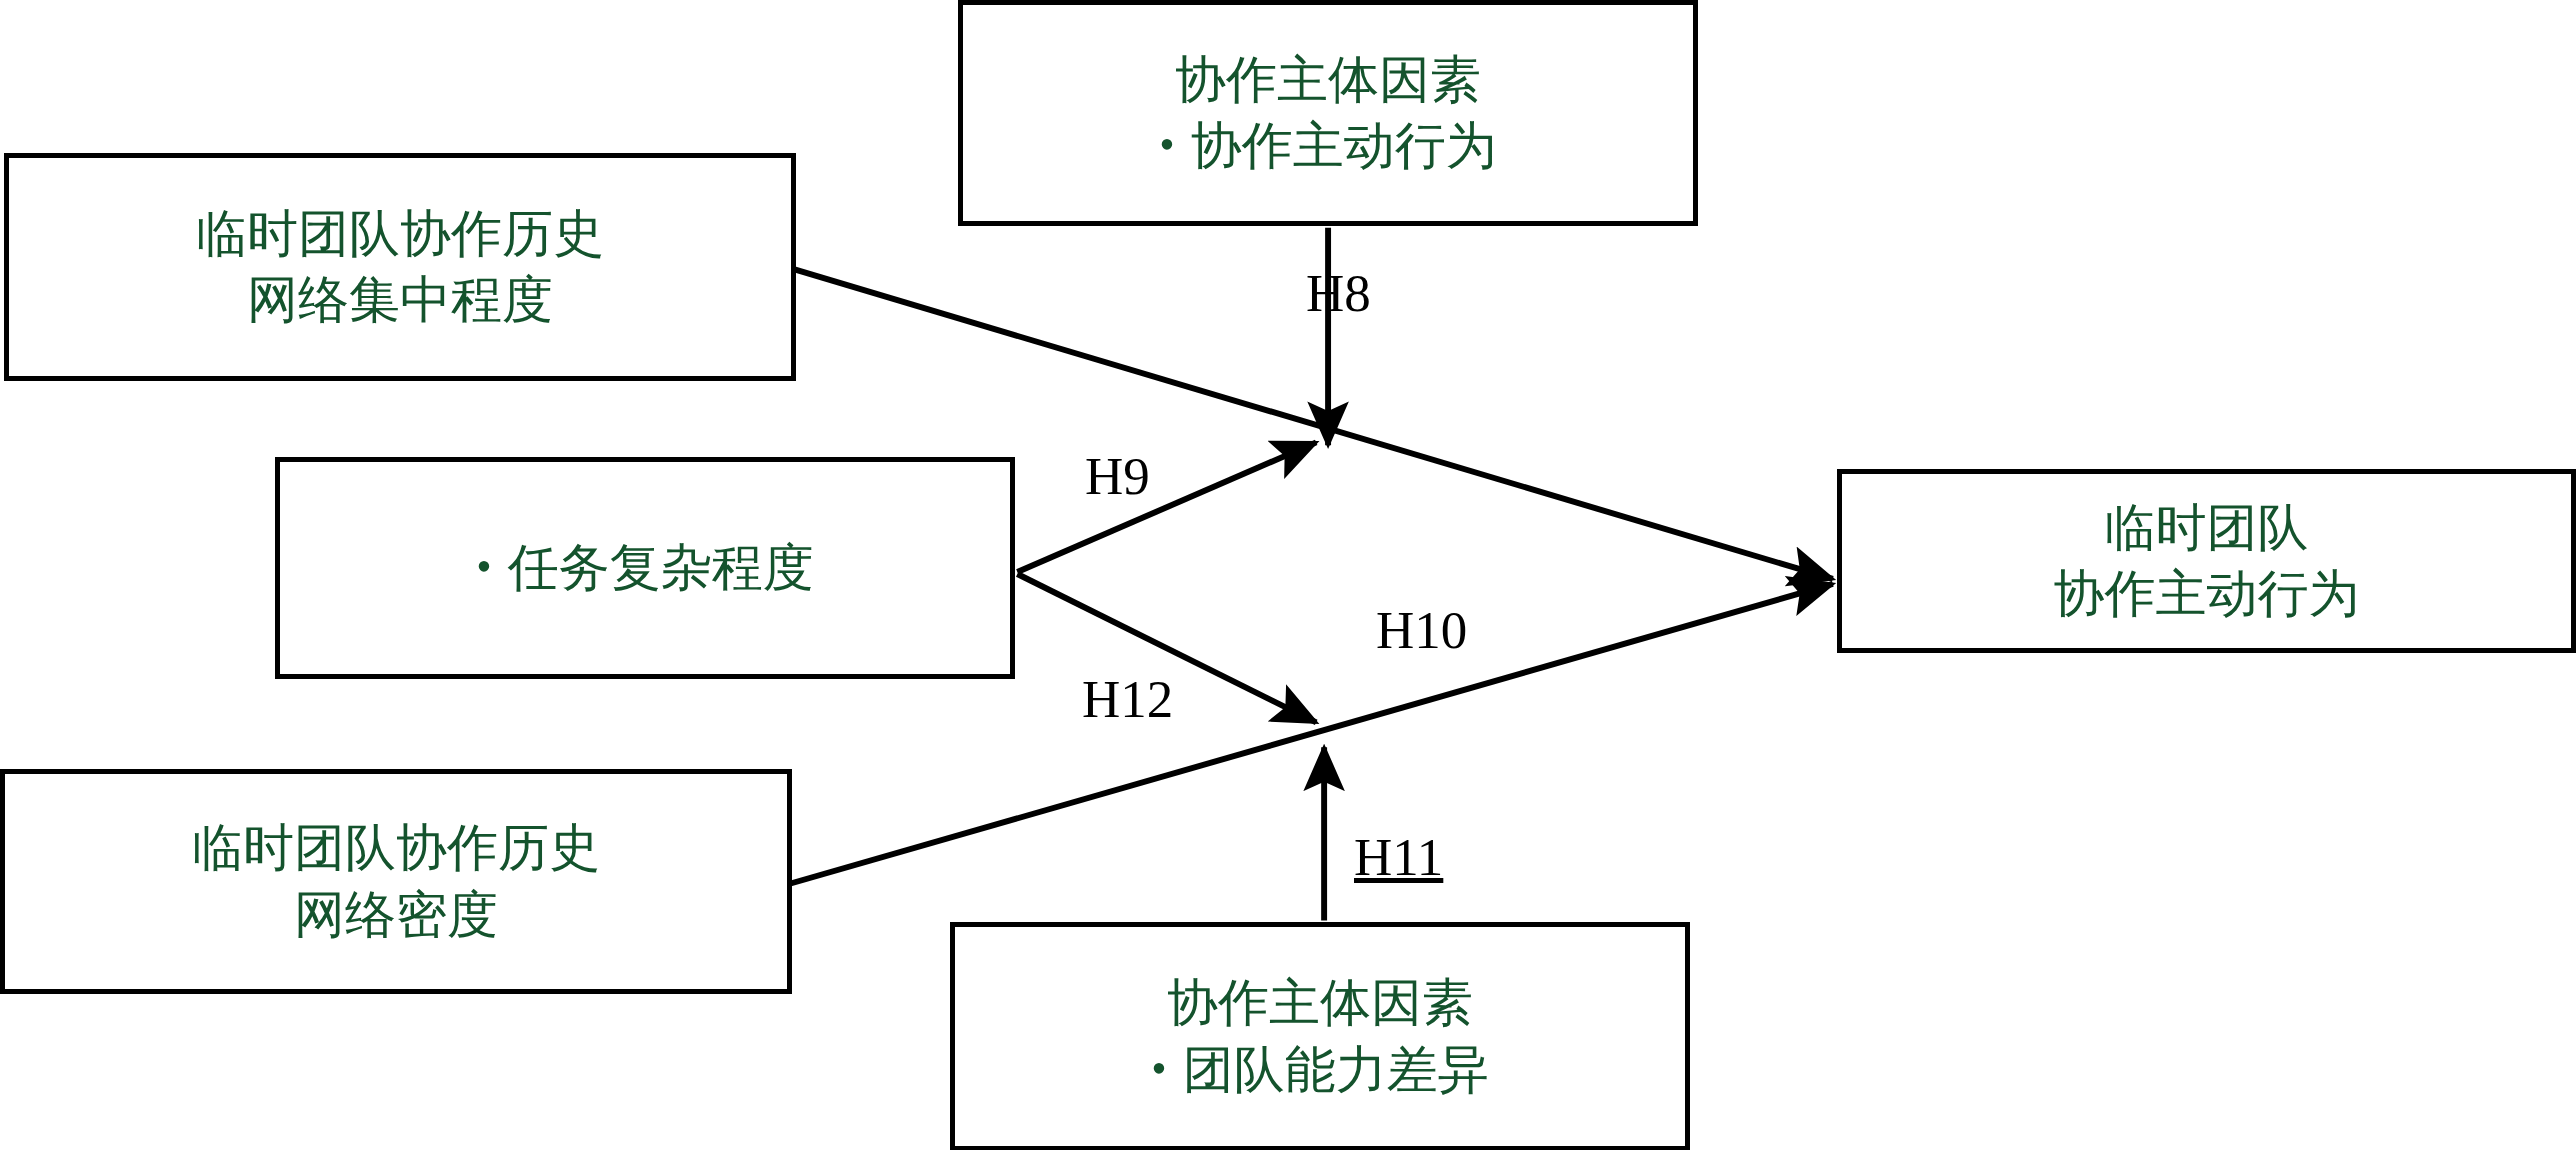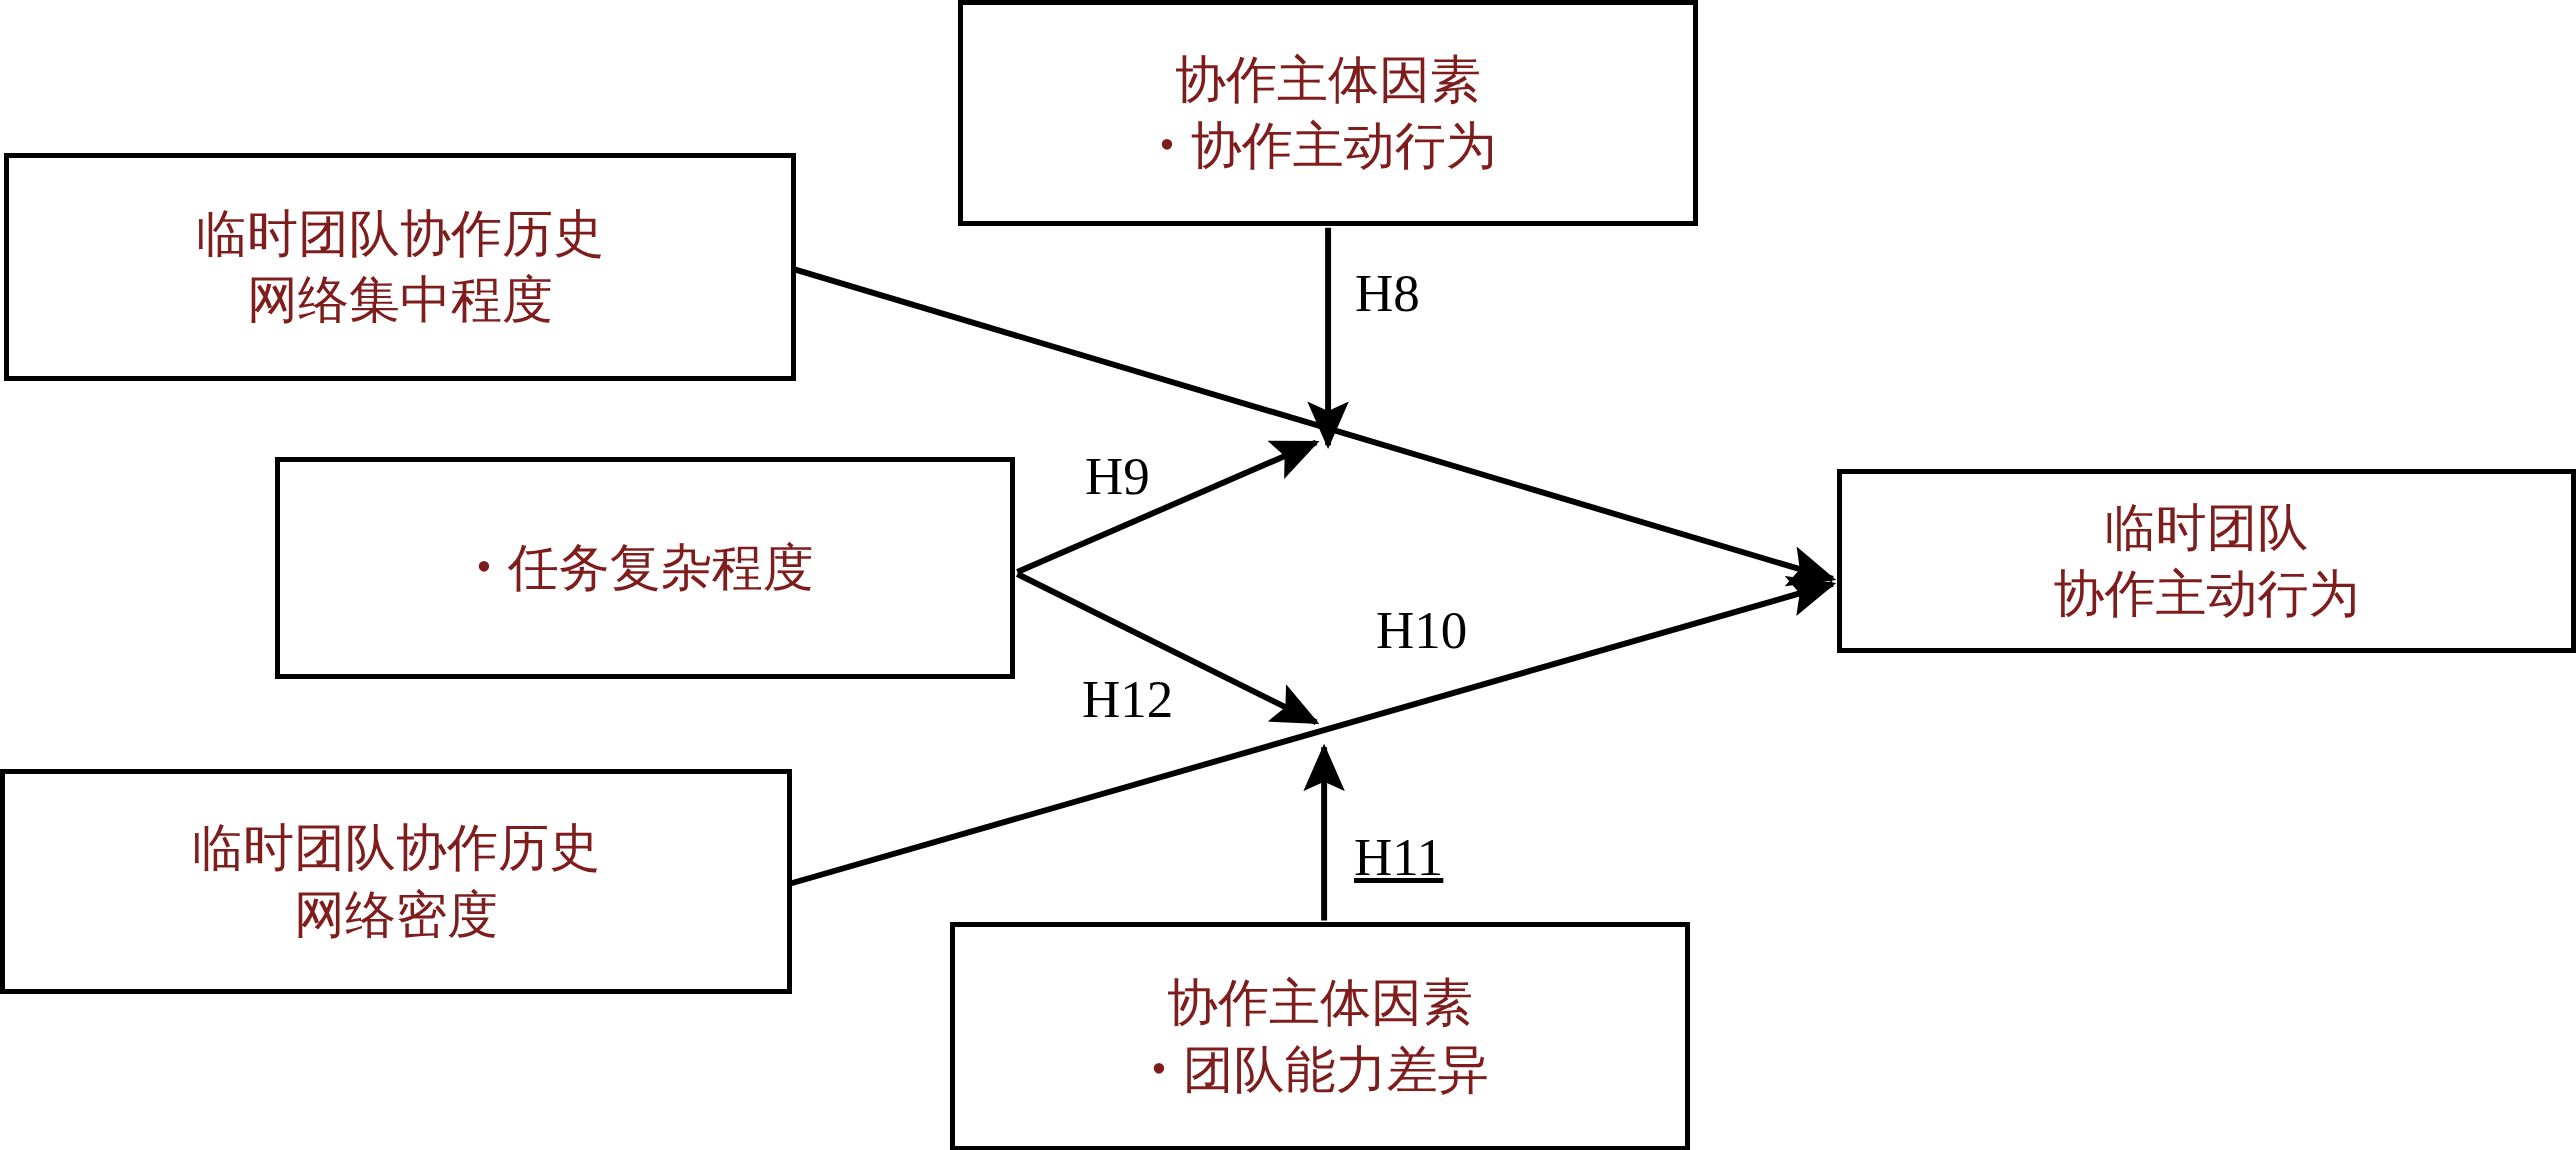--- a/index.html
+++ b/index.html
@@ -21,21 +21,21 @@
     border: 5px solid #000000;
     background: #ffffff;
     display: flex;
     flex-direction: column;
     align-items: center;
     justify-content: center;
     z-index: 3;
   }
   .node .line1,
   .node .line2 {
-    color: #7f1d1d;
+    color: #14532d;
     font-size: 51px;
     line-height: 1.30;
     white-space: nowrap;
     text-align: center;
   }
   .node .line2.bullet::before {
     content: "\2022";
     display: inline-block;
     margin-right: 16px;
     font-size: 44px;
@@ -60,21 +60,21 @@
 
   
   #node-history-centralization { left: 4px;    top: 153px;  width: 792px;  height: 228px; }
   #node-subject-central-ability { left: 958px;  top: 0px;    width: 740px;  height: 226px; }
   #node-task-factor            { left: 275px;  top: 457px;  width: 740px;  height: 222px; }
   #node-history-density        { left: 0px;    top: 769px;  width: 792px;  height: 225px; }
   #node-subject-ability-diff   { left: 950px;  top: 922px;  width: 740px;  height: 229px; }
   #node-outcome                { left: 1837px; top: 469px;  width: 739px;  height: 184px; }
 
   
-  #label-h8  { left: 1355px; top: 267px; }
+  #label-h8  { left: 1306px; top: 267px; }
   #label-h9  { left: 1085px; top: 450px; }
   #label-h10 { left: 1376px; top: 604px; }
   #label-h12 { left: 1082px; top: 673px; text-align: center; }
   #label-h11 { left: 1354px; top: 831px; text-decoration: underline; }
 </style>
 </head>
 <body>
 
 <div id="canvas">
 

